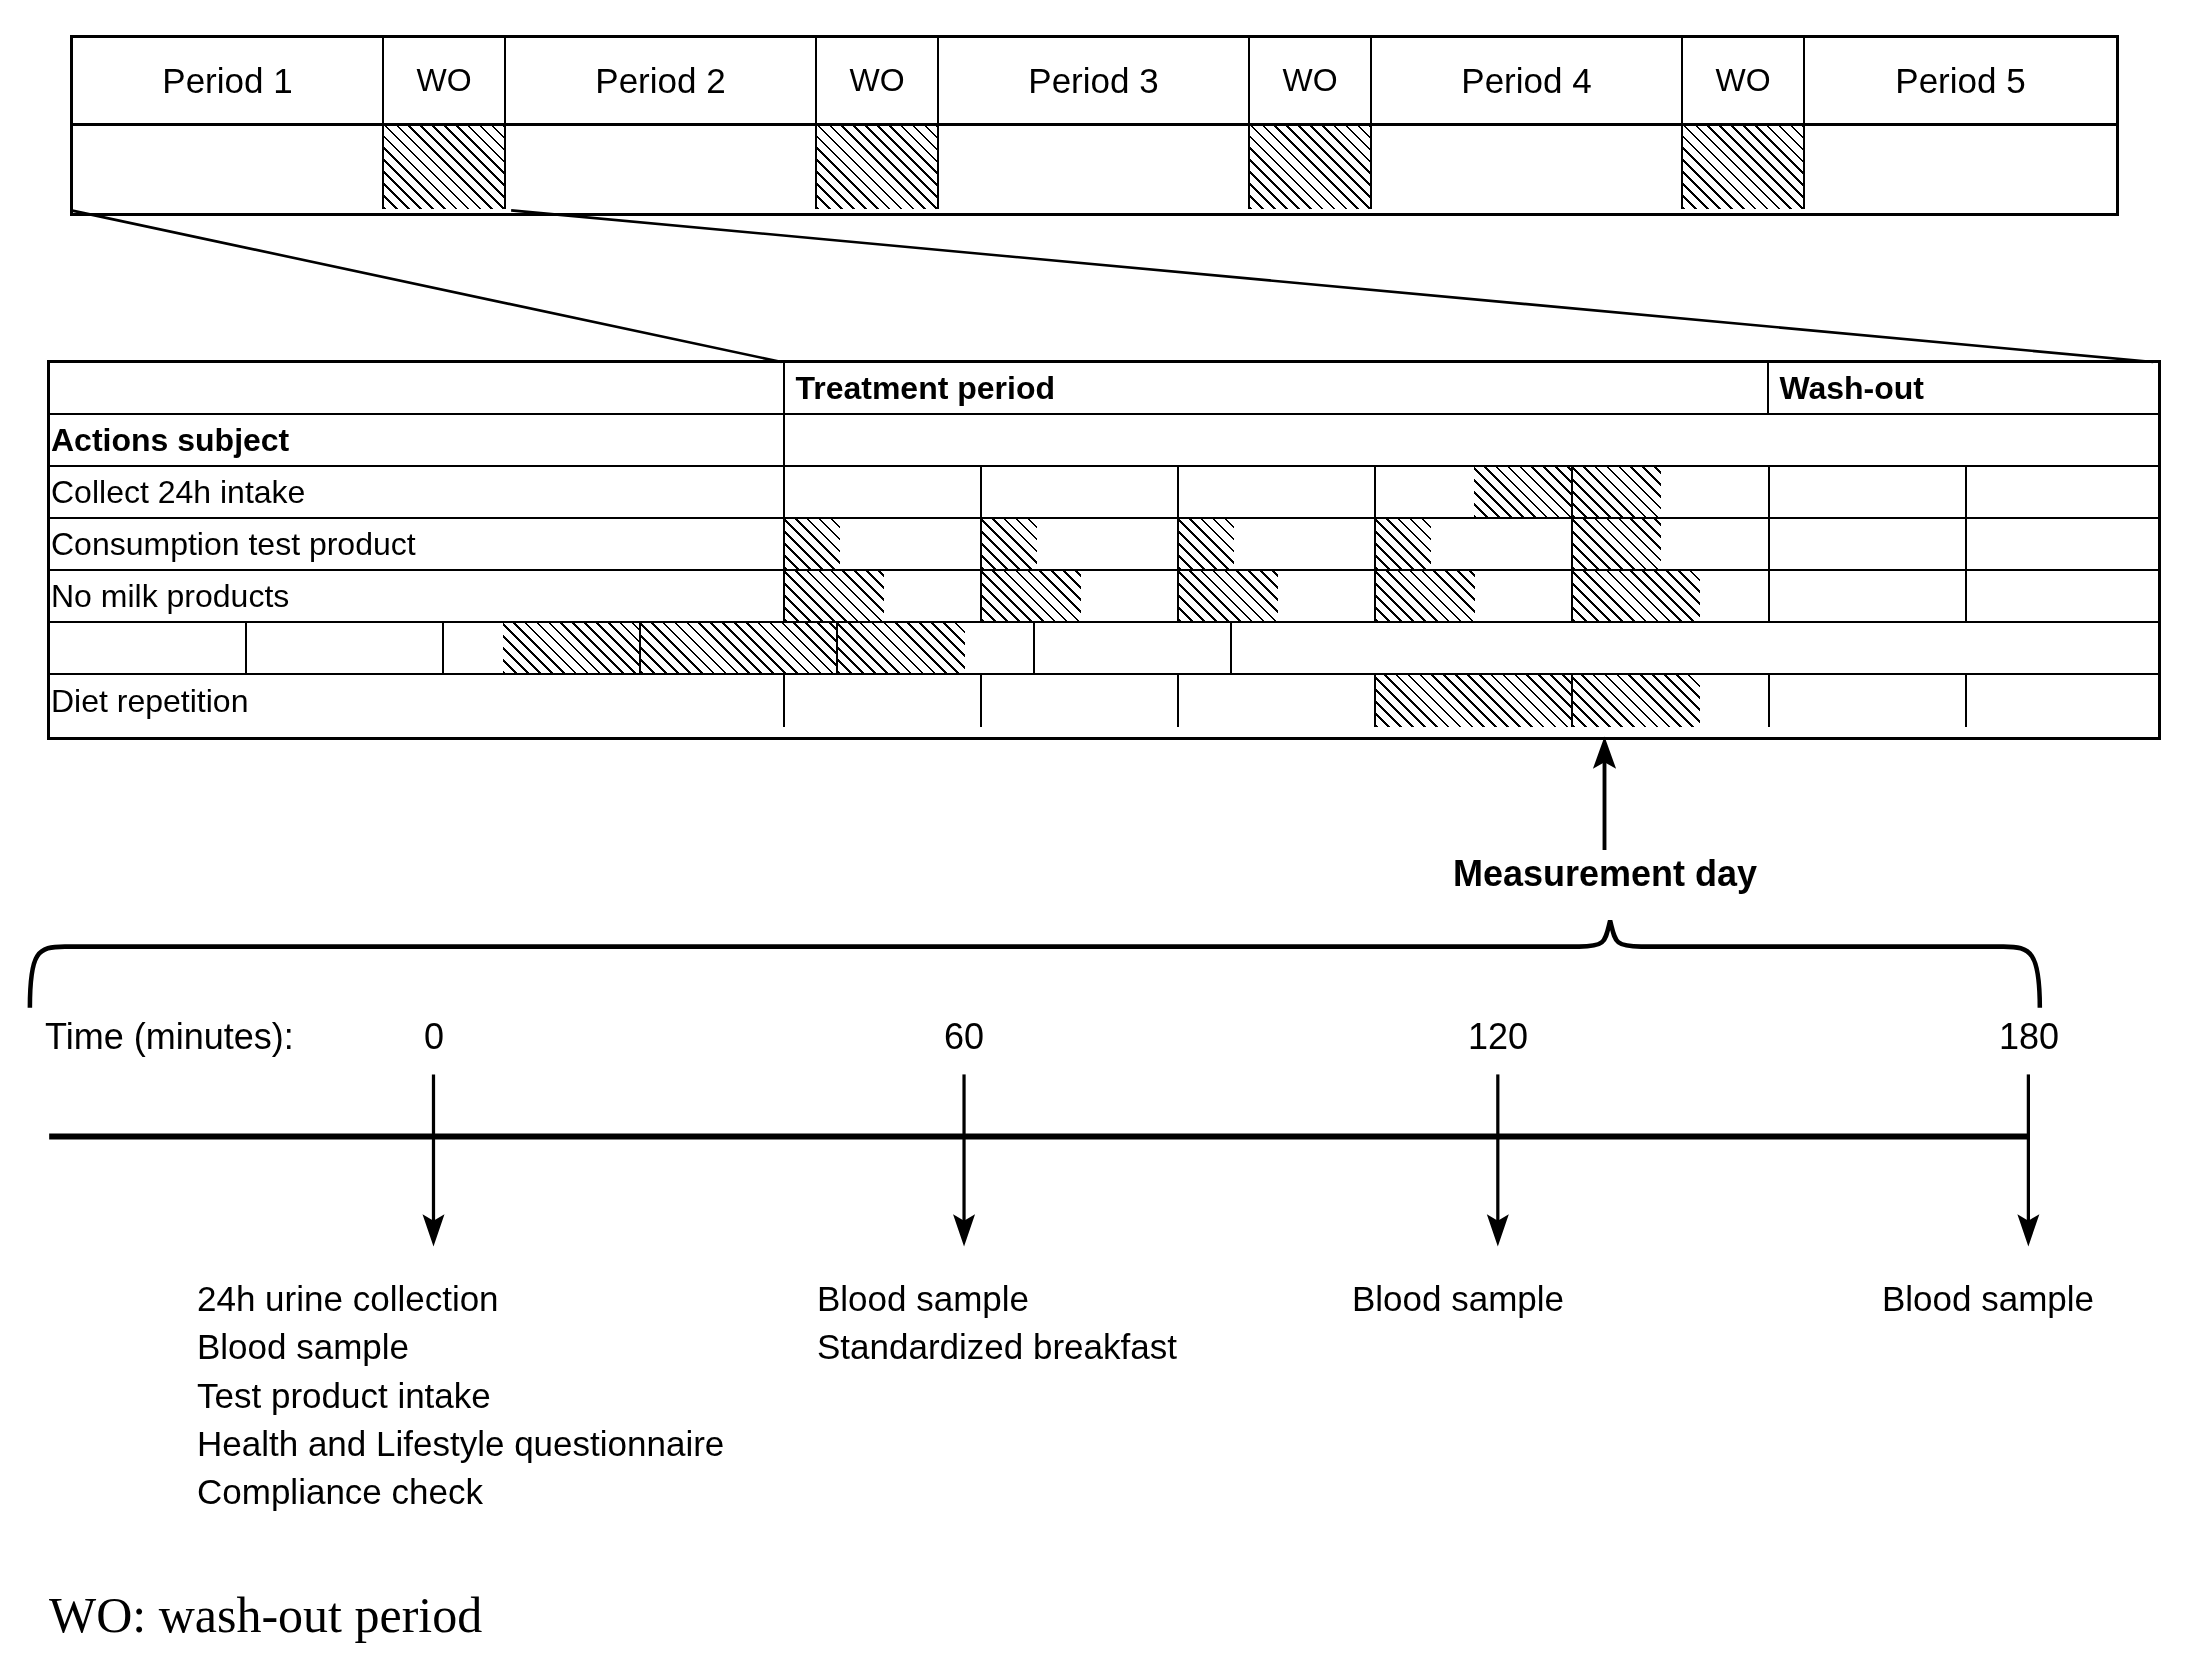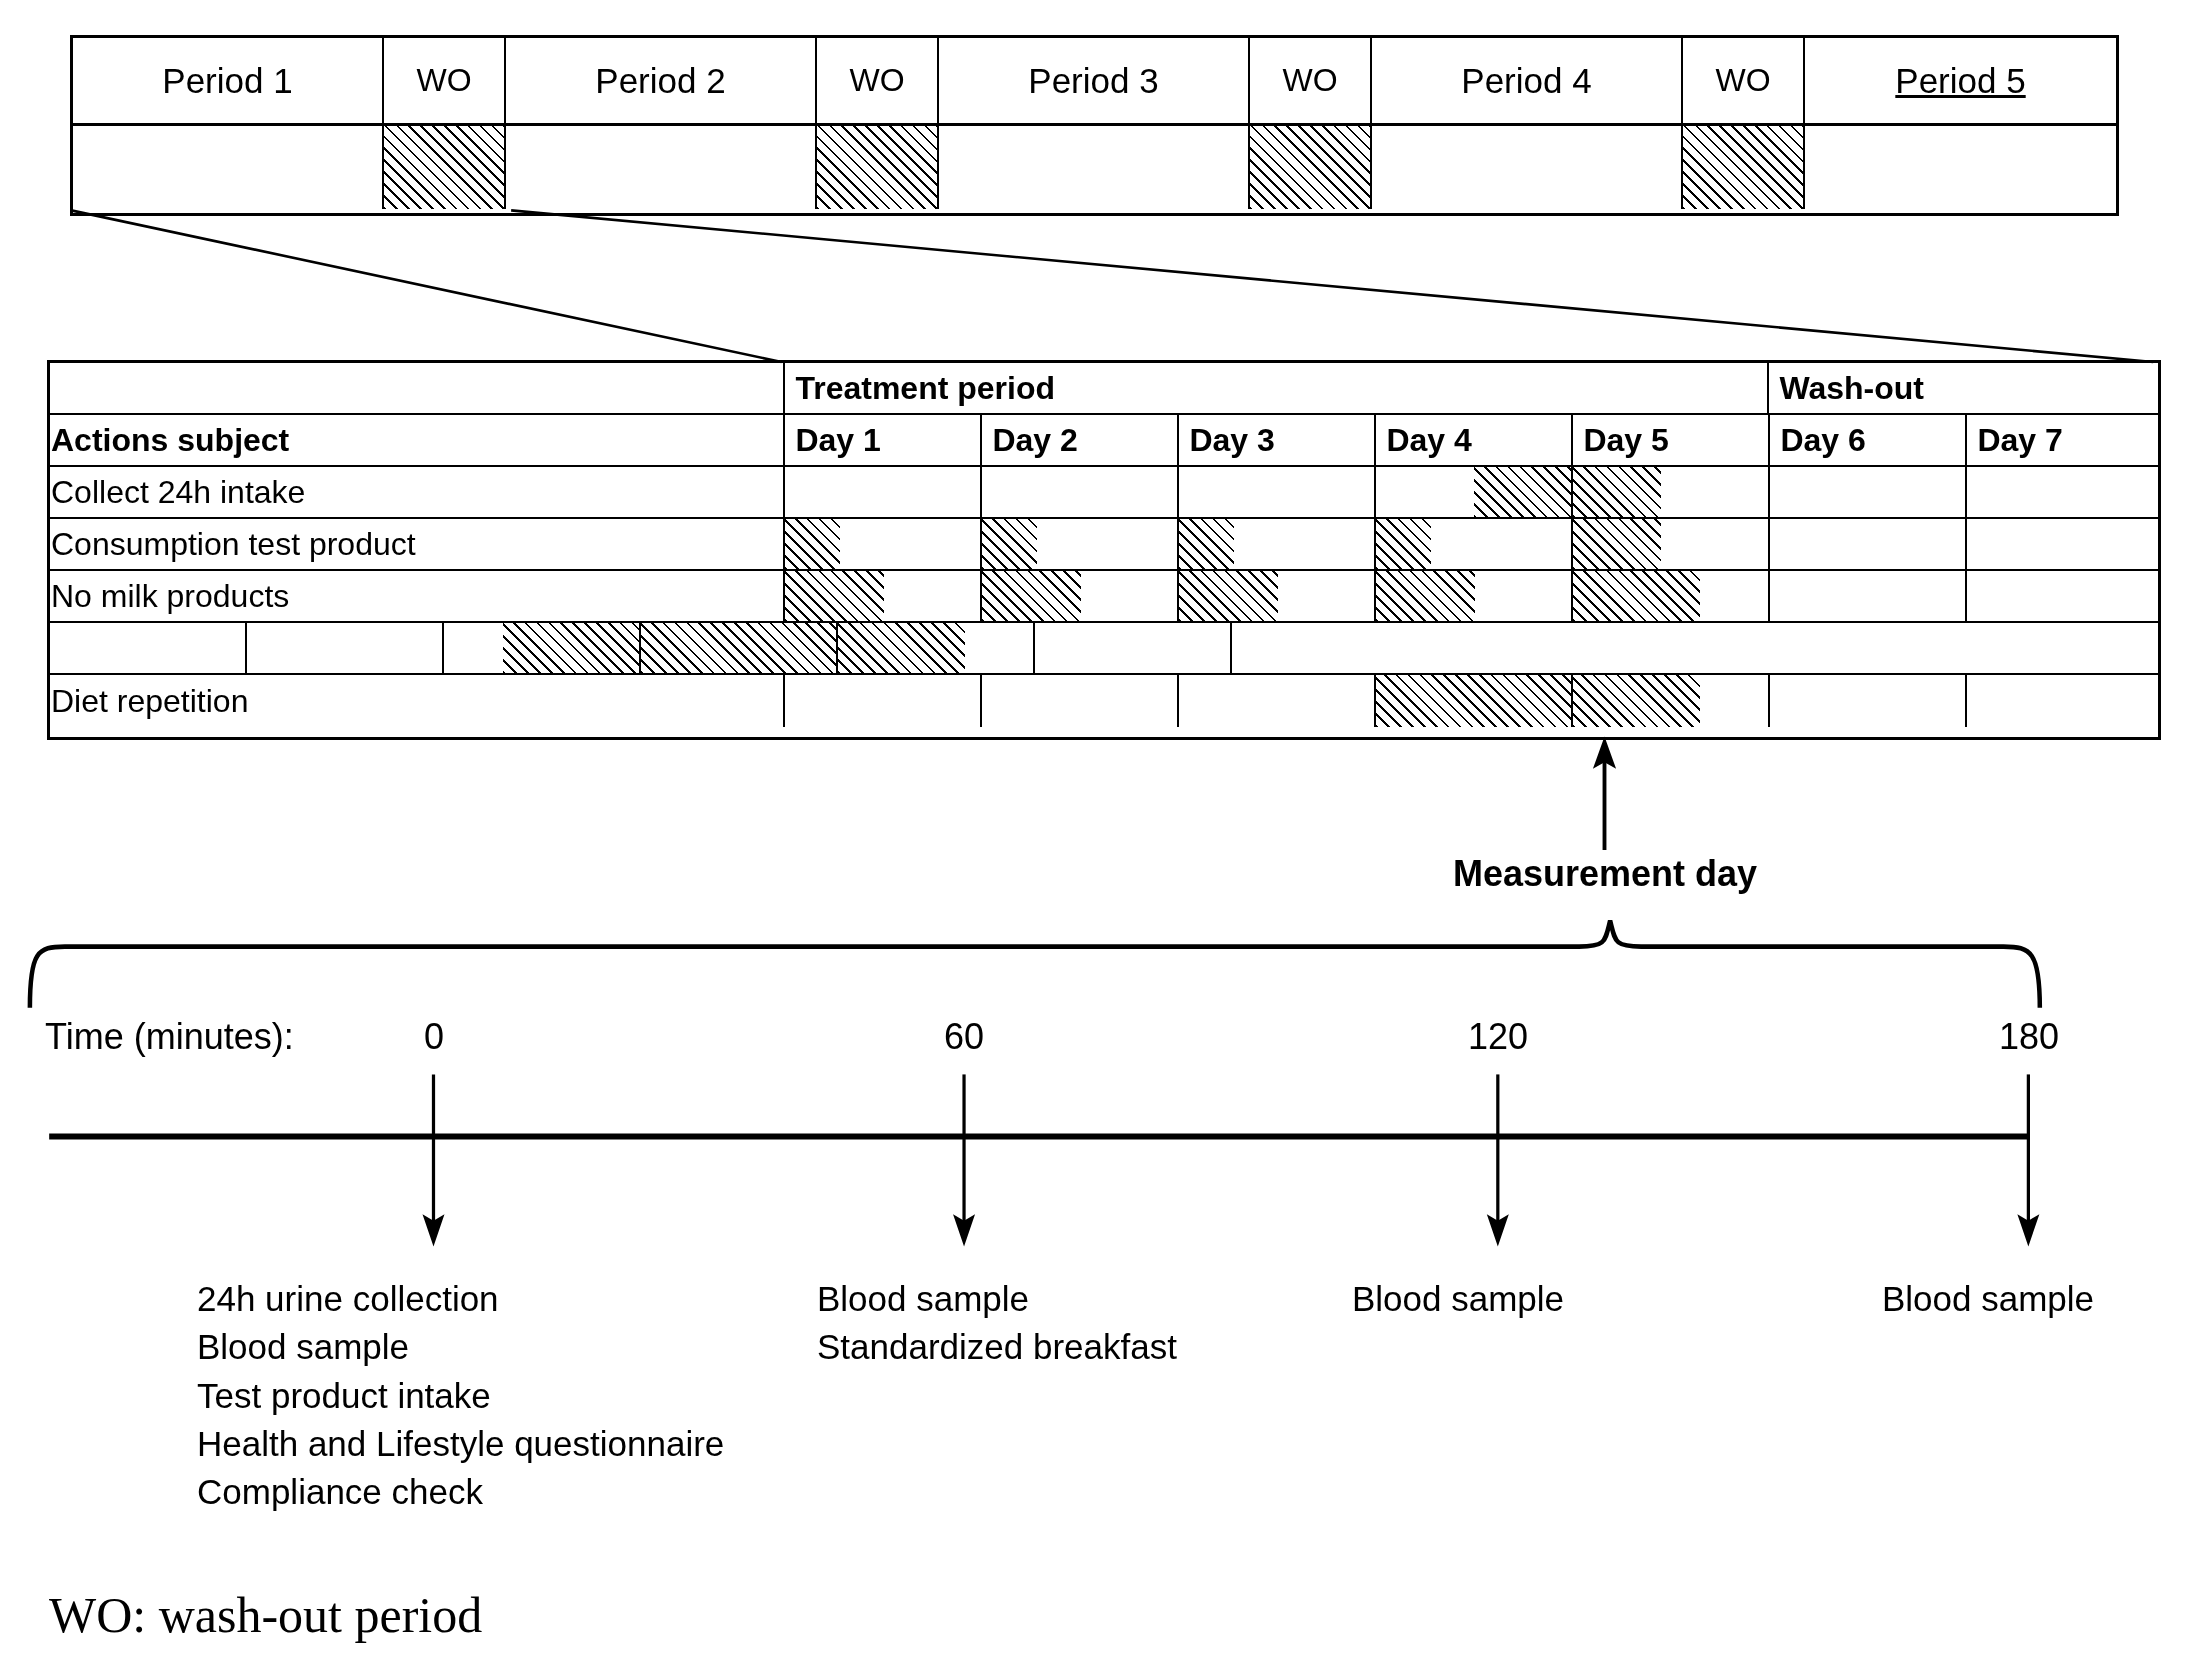--- a/index.html
+++ b/index.html
@@ -50,21 +50,21 @@
     display: flex;
     align-items: center;
     justify-content: center;
     font-size: 35px;
     overflow: hidden;
     white-space: nowrap;
   }
   .top-cell:last-child { border-right: none; }
   .top-cell.period { flex: 0 0 311px; }
   .top-cell.wo     { flex: 0 0 122px; font-size: 32px; }
-  .top-cell.period-last { flex: 1 1 auto; text-decoration: underline; }
+  .top-cell.period-last { flex: 1 1 auto; }
   .bar-cell {
     box-sizing: border-box;
     border-right: 2.6px solid #000;
   }
   .bar-cell:last-child { border-right: none; }
   .bar-cell.period { flex: 0 0 311px; }
   .bar-cell.wo     { flex: 0 0 122px; }
   .bar-cell.period-last { flex: 1 1 auto; }
 
   
@@ -238,29 +238,20 @@
   <div id="main-table">
 
     <div class="mt-row" id="mt-head1">
       <div class="mt-label"></div>
       <div class="mt-group treat">Treatment period</div>
       <div class="mt-group wash">Wash-out</div>
     </div>
 
     <div class="mt-row" id="mt-head2">
       <div class="mt-label bold">Actions subject</div>
-      <div class="mt-cells" id="day-head-cells">
-          <div class="mt-day">Day 1</div>
-          <div class="mt-day">Day 2</div>
-          <div class="mt-day">Day 3</div>
-          <div class="mt-day">Day 4</div>
-          <div class="mt-day">Day 5</div>
-          <div class="mt-day">Day 6</div>
-          <div class="mt-day">Day 7</div>
-        </div>
     </div>
 
     <div id="mt-body">
         <div class="mt-row mt-body-row">
           <div class="mt-label">Collect 24h intake</div>
           <div class="mt-cells">
             <div class="mt-cell"></div>
             <div class="mt-cell"></div>
             <div class="mt-cell"></div>
             <div class="mt-cell">

